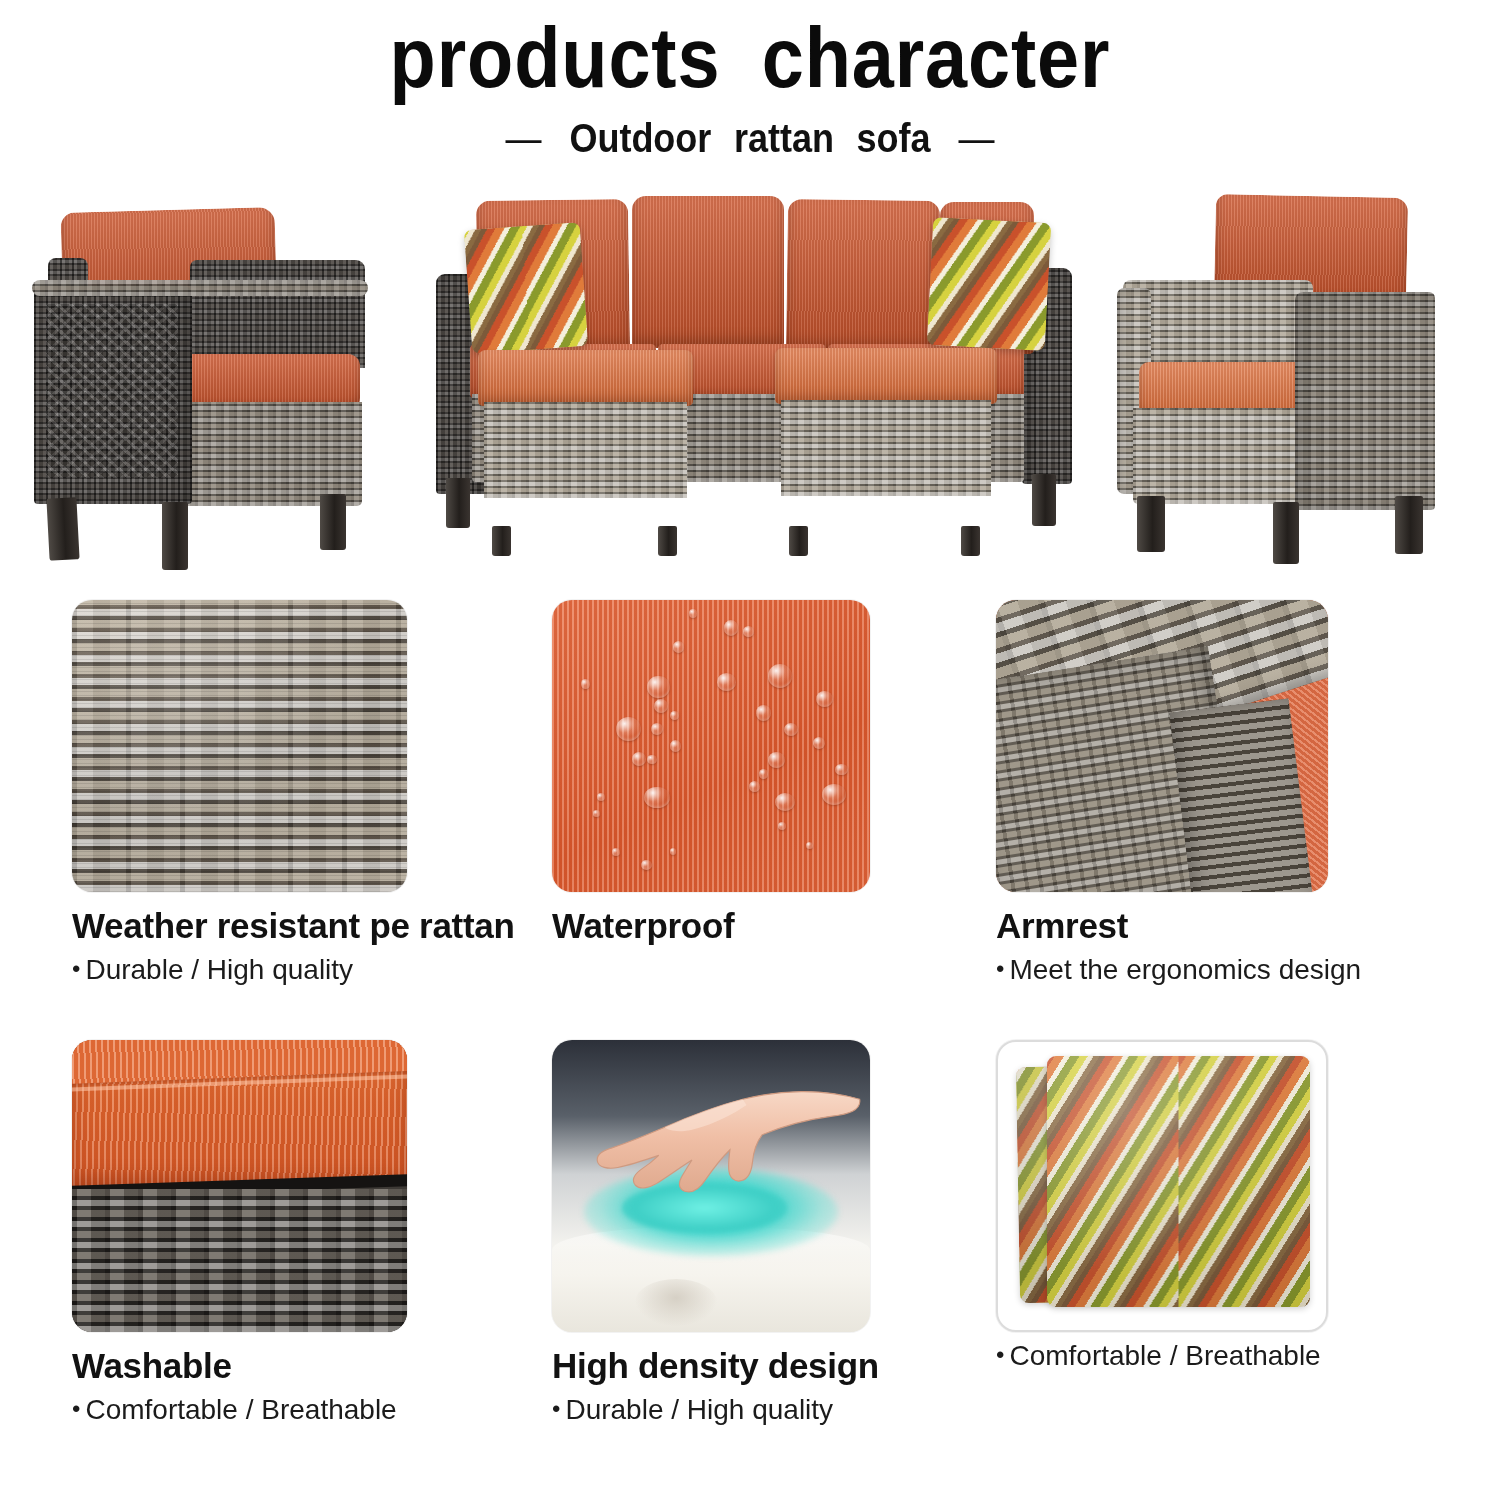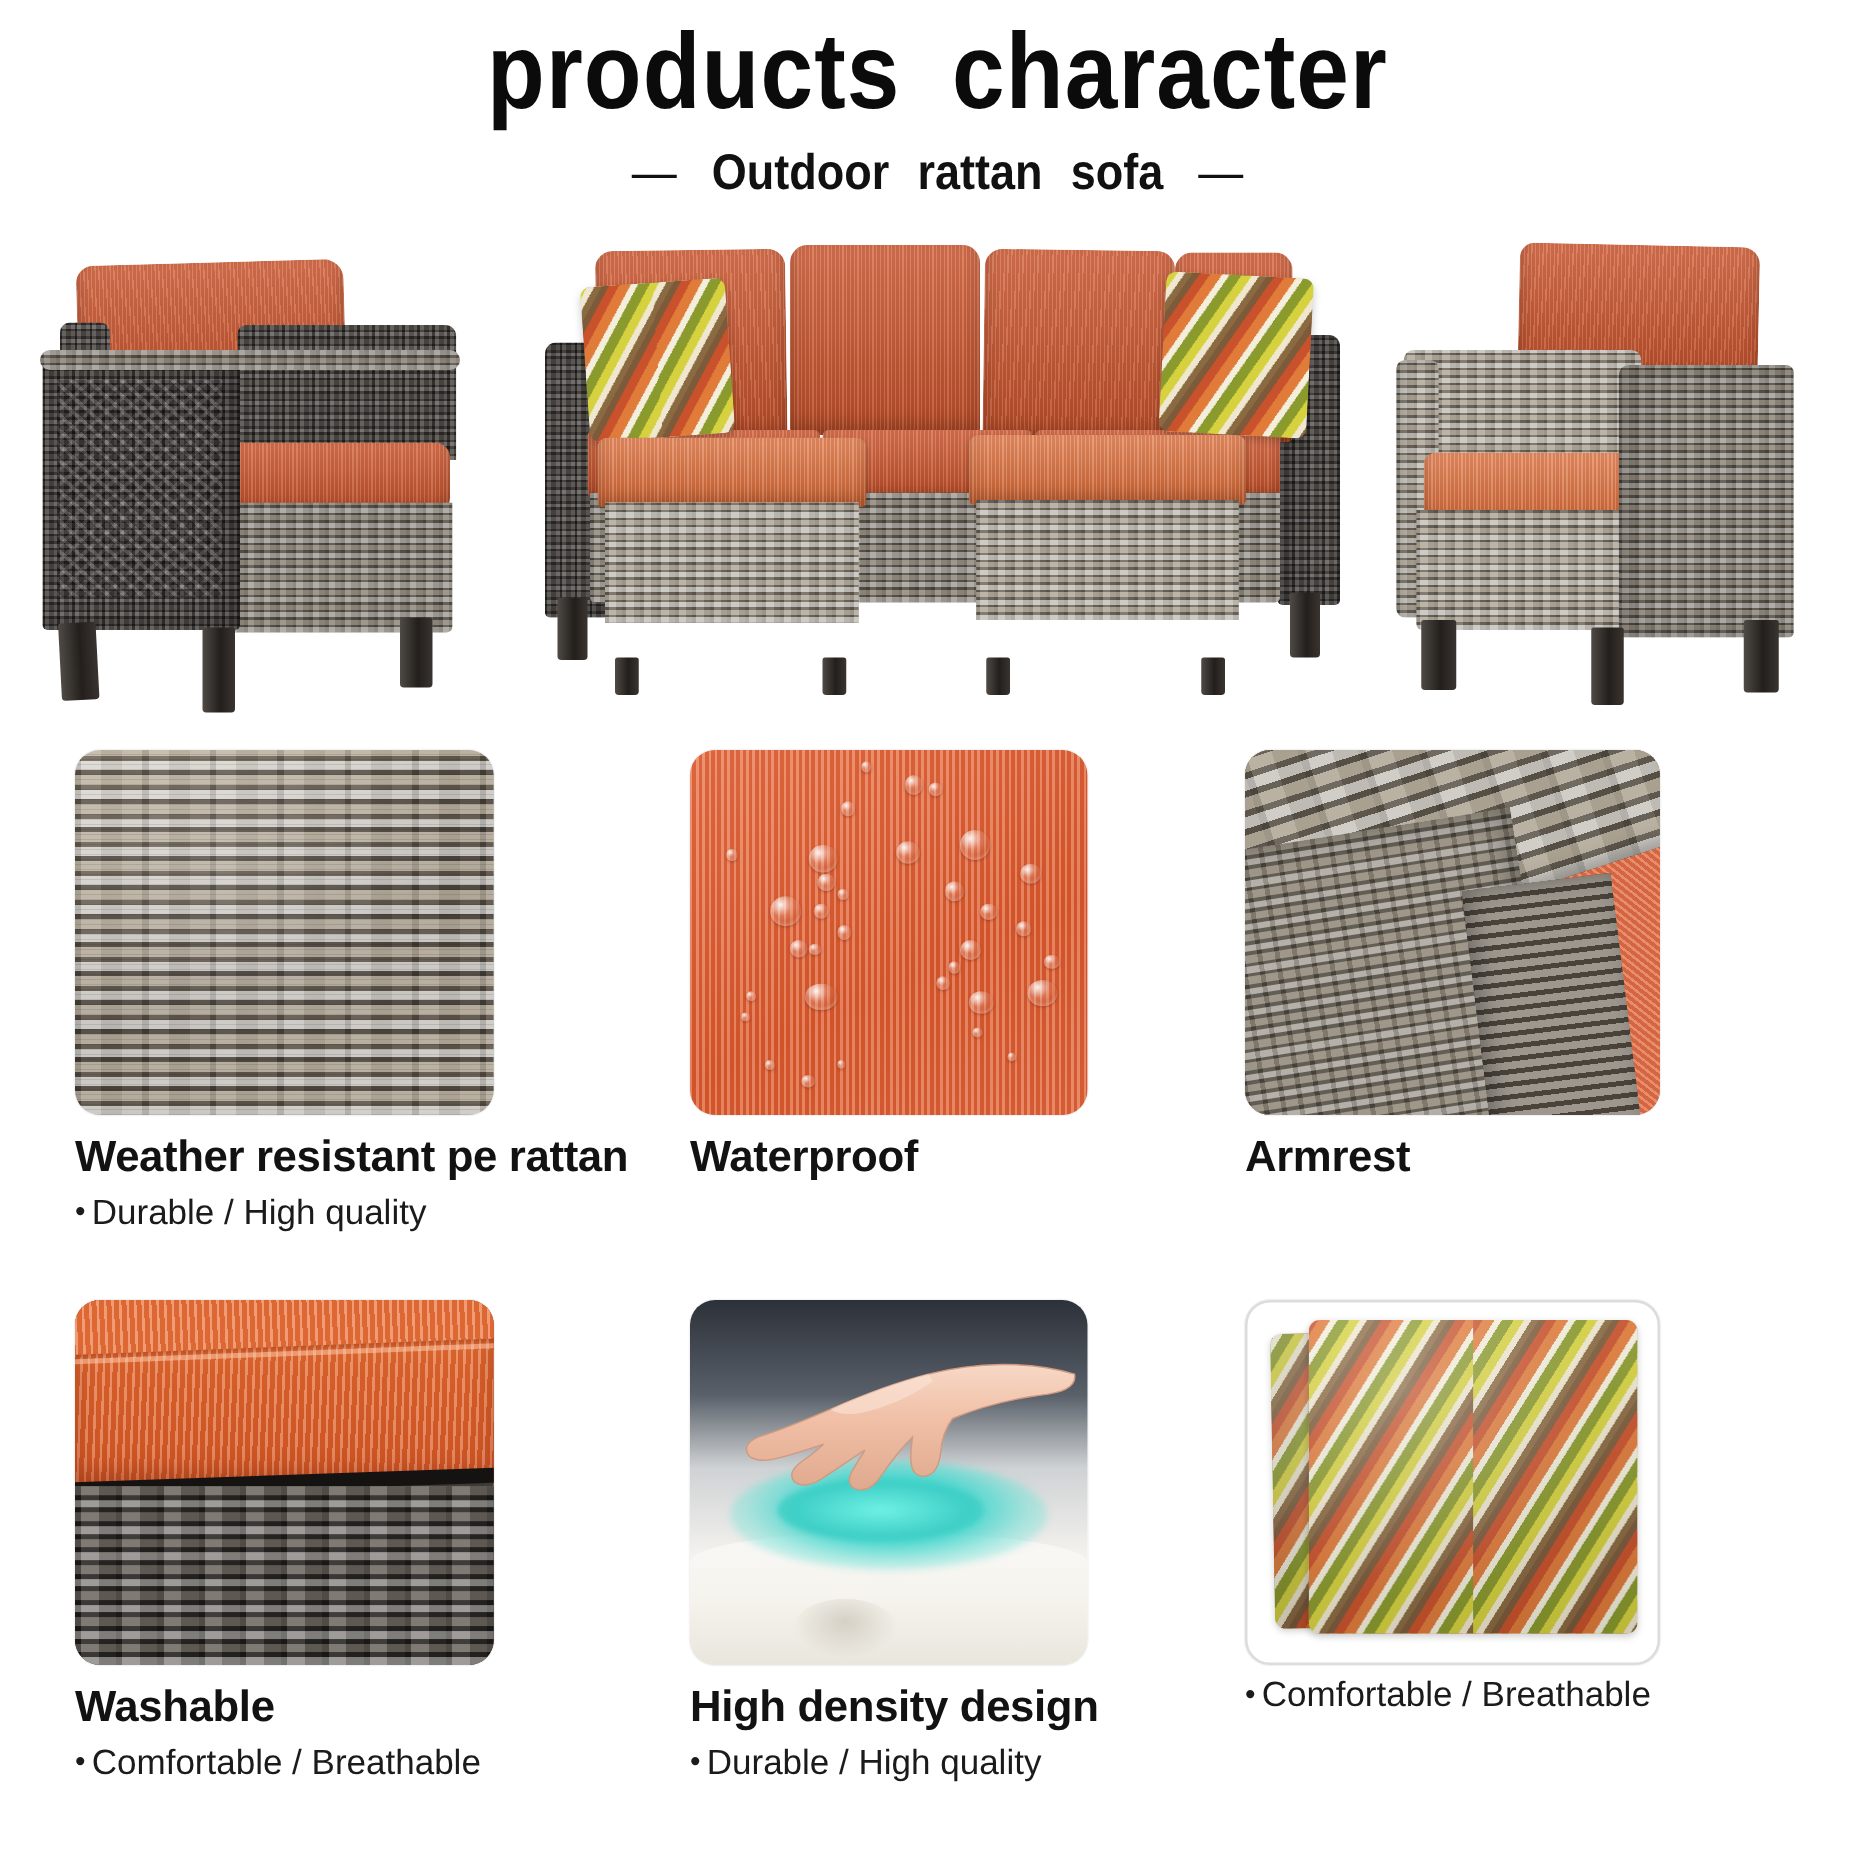--- a/index.html
+++ b/index.html
@@ -235,21 +235,21 @@
     box-shadow:inset 10px 0 24px rgba(0,0,0,.22);
   }
   #chair-right .lg1 { position:absolute; left:42px;  top:300px; width:28px; height:56px; }
   #chair-right .lg2 { position:absolute; left:178px; top:306px; width:26px; height:62px; }
   #chair-right .lg3 { position:absolute; left:300px; top:300px; width:28px; height:58px; }
 
   
   .features { position:absolute; left:0; top:600px; width:1500px; }
   .frow { position:relative; height:440px; }
   .cell { position:absolute; top:0; width:470px; }
-  .cell.c1 { left:60px; }
+  .cell.c1 { left:72px; }
   .cell.c2 { left:552px; }
   .cell.c3 { left:996px; }
 
   .tile {
     width:335px; height:292px; border-radius:20px; overflow:hidden;
     position:relative; box-shadow:0 0 0 1px rgba(0,0,0,.05);
   }
   .cell.c2 .tile { width:318px; }
   .cell.c3 .tile { width:332px; }
 
@@ -551,20 +551,23 @@
 
     <div class="cell c3">
       <div class="tile t-arm">
         <div class="bgfab"></div>
         <div class="floor"></div>
         <div class="armtop"></div>
         <div class="armside"></div>
         <div class="armedge"></div>
       </div>
       <div class="cap-title">Armrest</div>
+      <div class="cap-sub">
+        <span class="bt">•</span><span>Meet the ergonomics design</span>
+      </div>
     </div>
   </div>
 
   <div class="frow">
 
     <div class="cell c1">
       <div class="tile t-wash">
         <div class="cush"></div>
         <div class="cush-top"></div>
         <div class="seam"></div>

